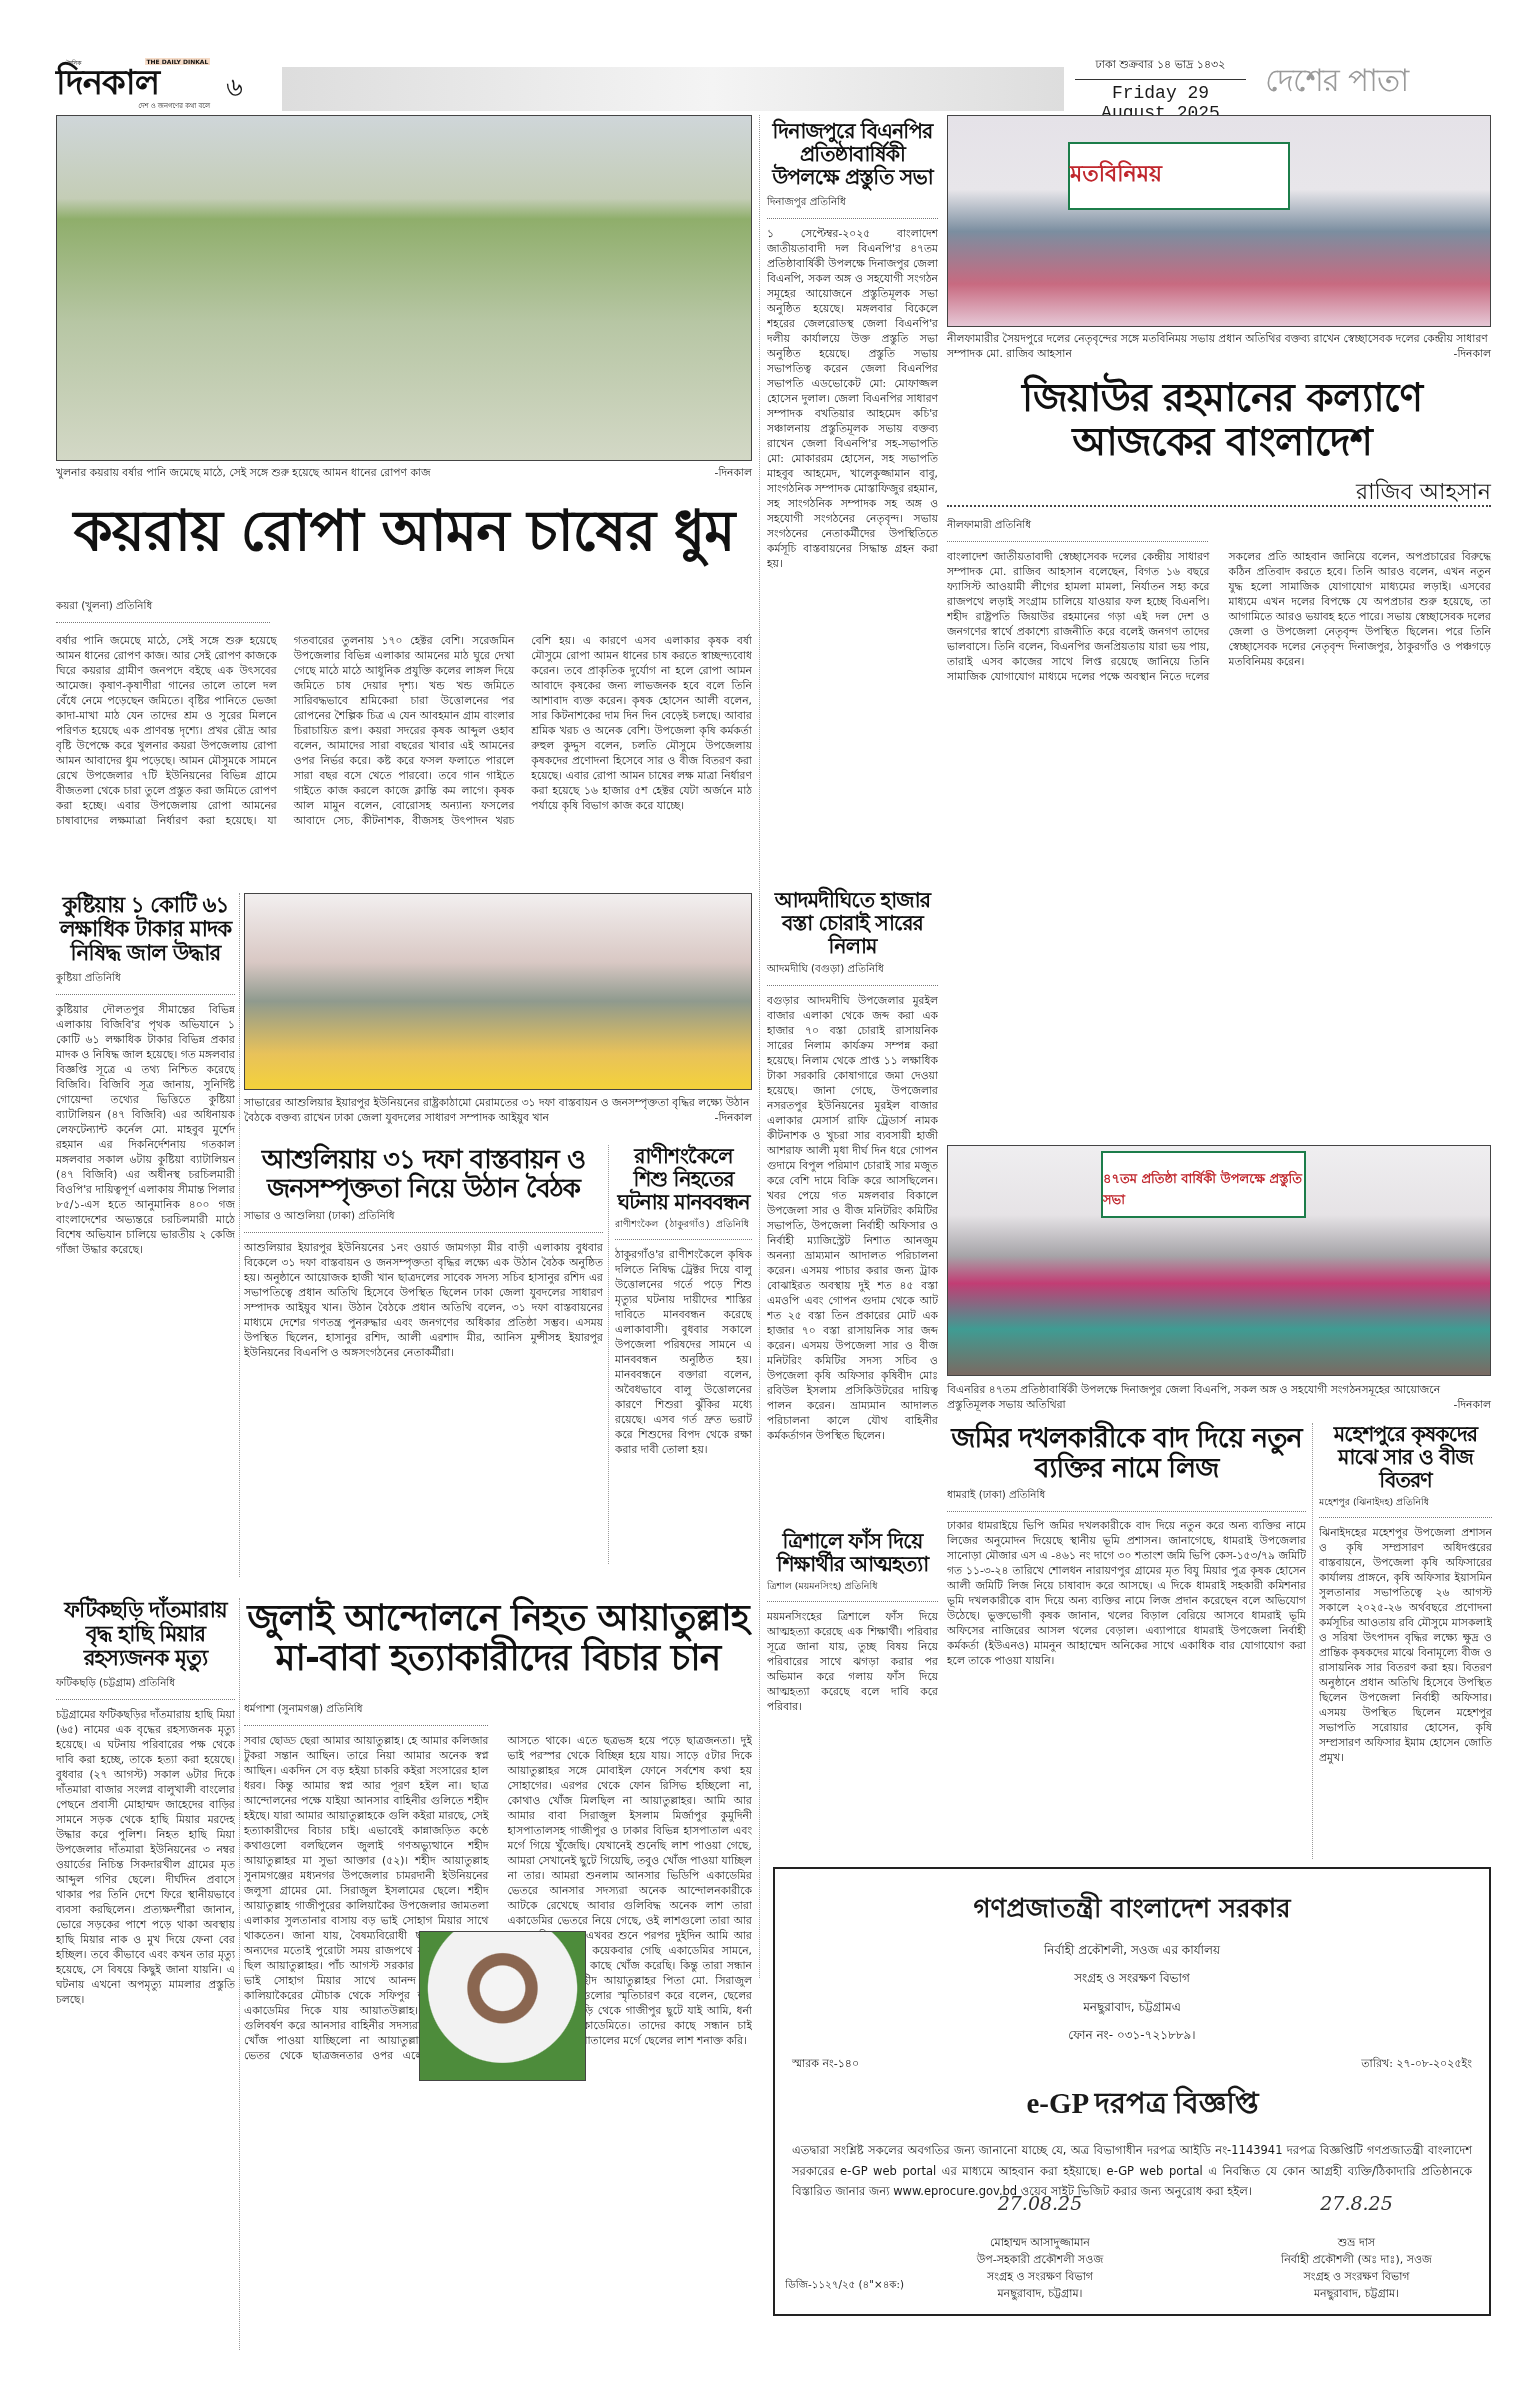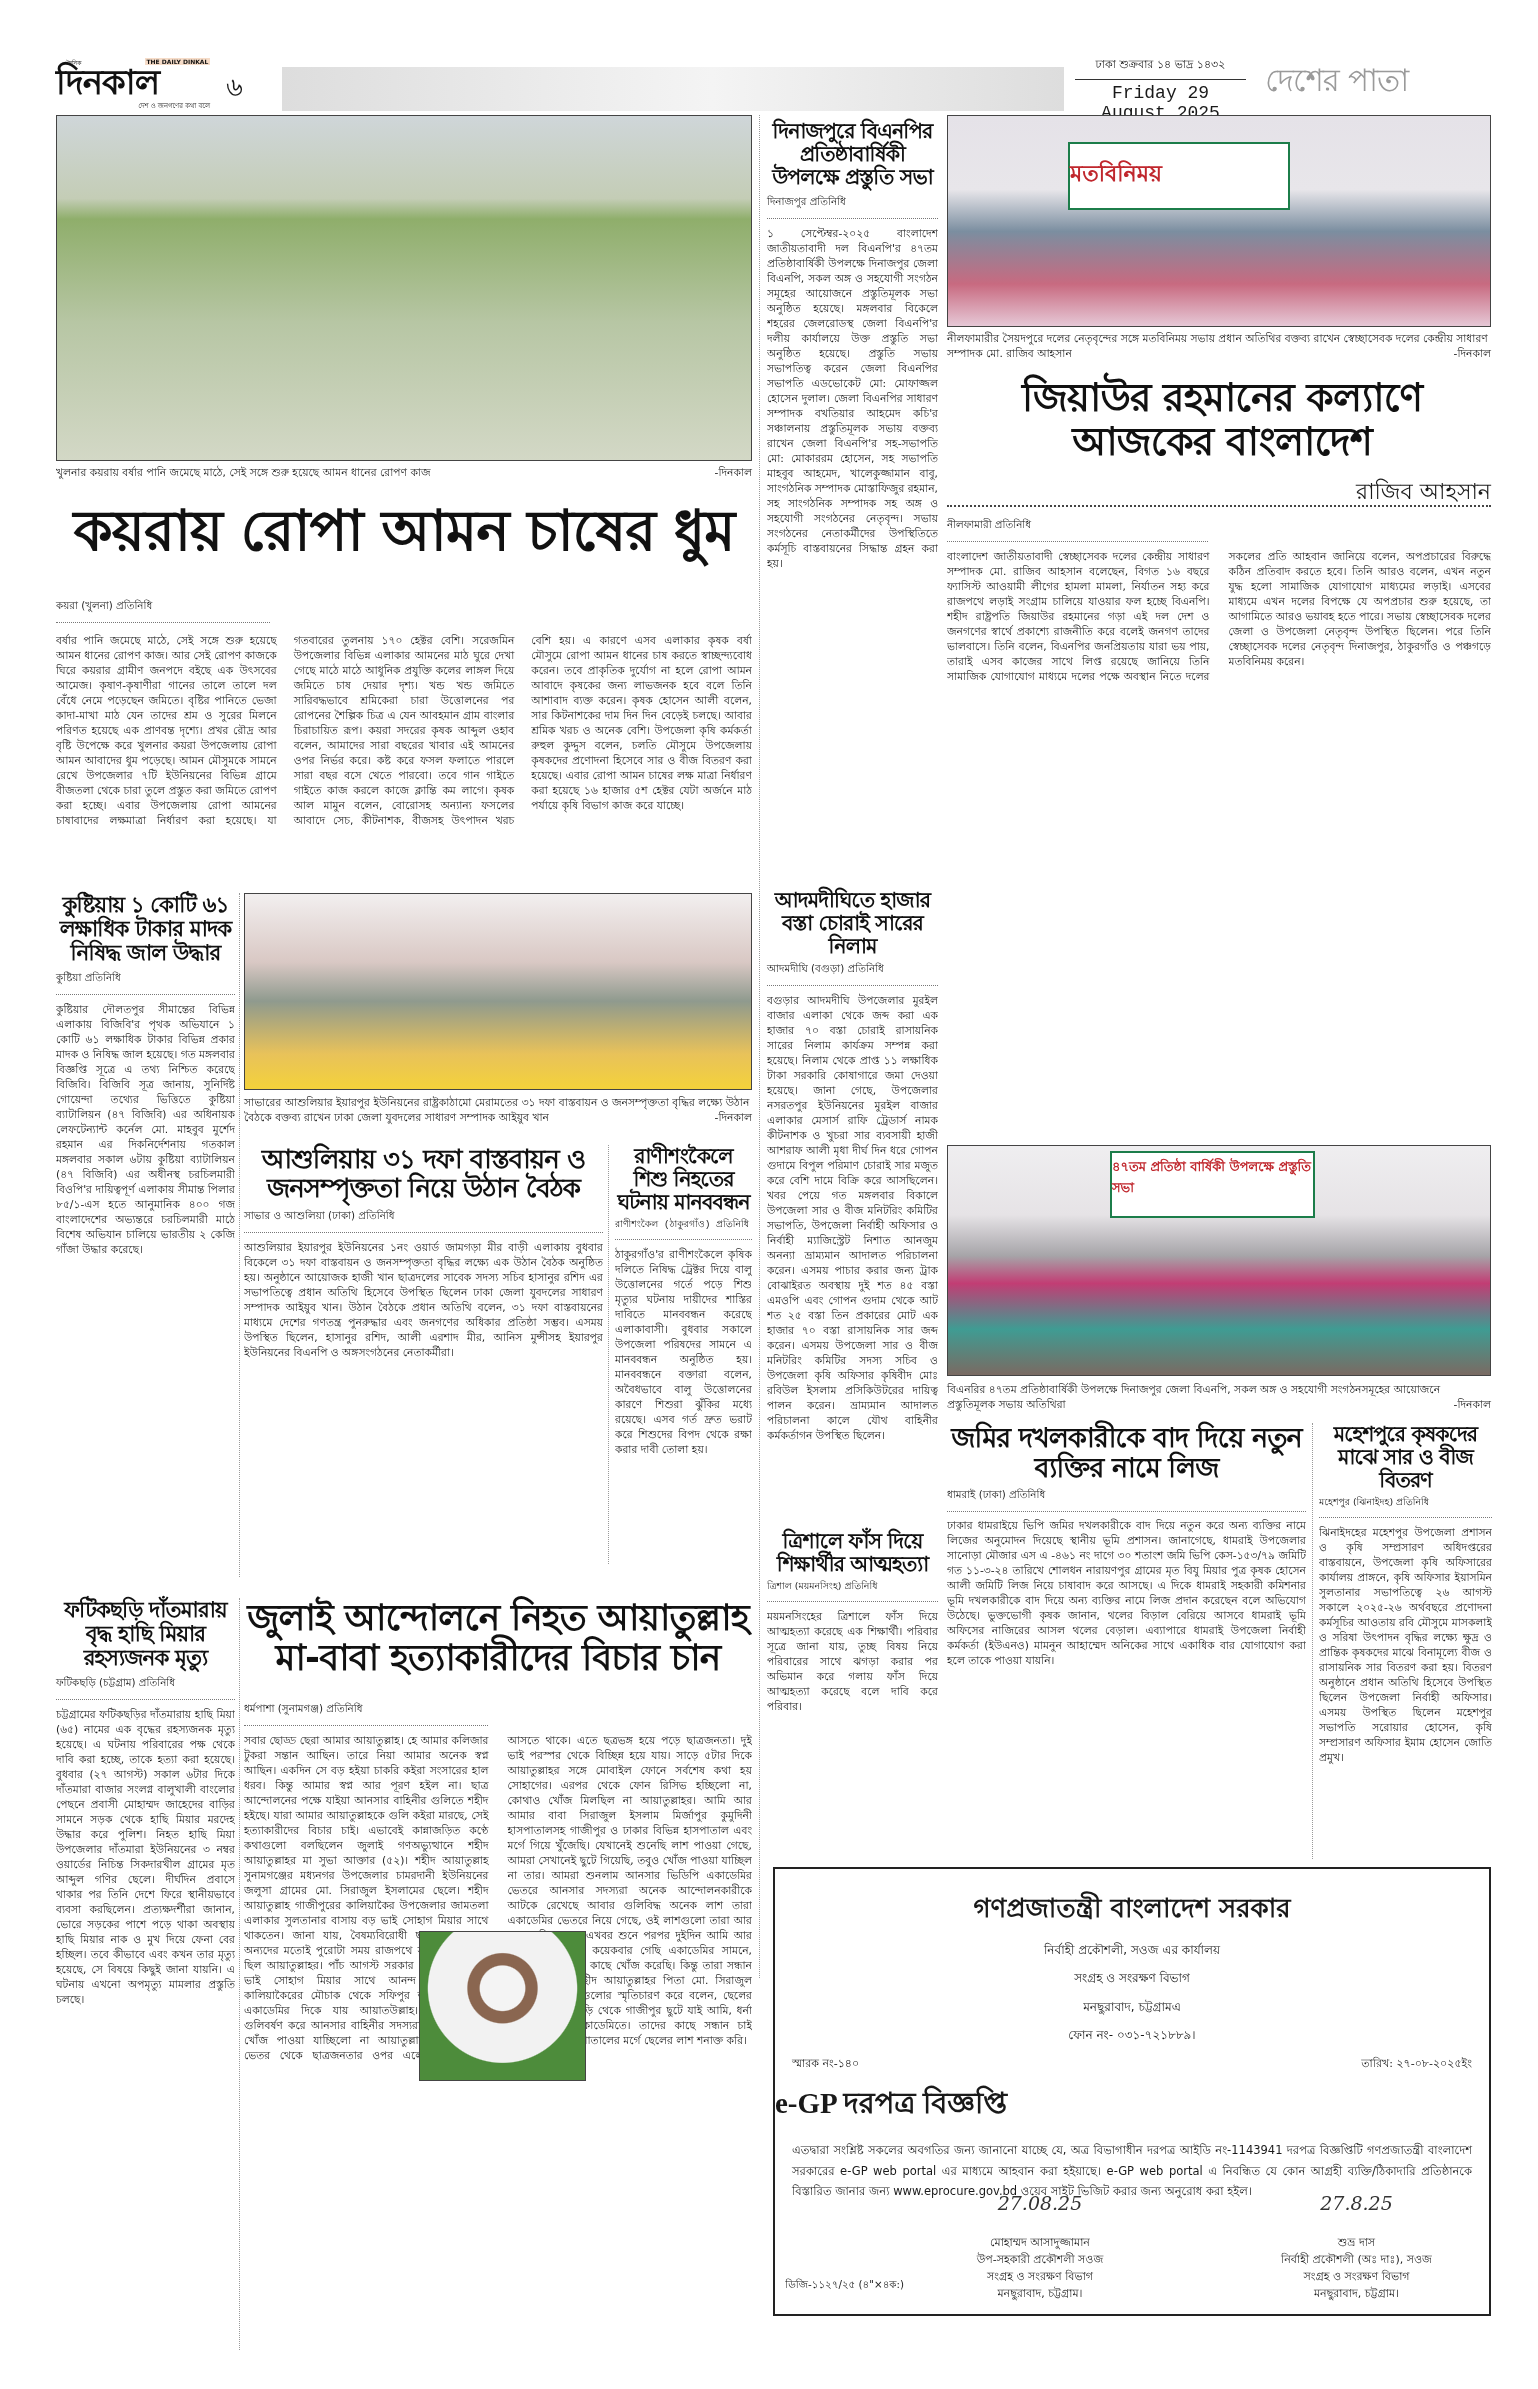--- a/index.html
+++ b/index.html
@@ -23,21 +23,21 @@
   .hl{font-family:"DejaVu Sans",sans-serif;font-weight:bold;color:#111;text-align:center;line-height:1.12;letter-spacing:-0.9px;}
   .byline{font-size:10.3px;color:#222;border-bottom:0.9px dotted #777;padding-bottom:6.8px;margin-bottom:6.8px;}
   .body{font-size:10.7px;line-height:15px;text-align:justify;color:#222;overflow:hidden;}
   .cols2{column-count:2;column-gap:19px;}
   .cols3{column-count:3;column-gap:17px;}
   .vrule{border-left:0.9px dotted #999;}
   .ad{border:2.6px solid #222;background:#fff;}
   .ad .t1{font-size:26px;font-weight:bold;text-align:center;margin-top:19px;}
   .ad .line{font-size:12px;text-align:center;margin-top:8.5px;}
   .ad .memo{display:flex;justify-content:space-between;font-size:11px;padding:0 17px;margin-top:8.5px;}
-  .ad .t2{font-size:29px;font-weight:bold;font-family:"Liberation Serif",serif;margin-top:6.8px;}
+  .ad .t2{font-size:29px;font-weight:bold;text-align:center;font-family:"Liberation Serif",serif;margin-top:6.8px;padding-left:21px;}
   .ad .txt{font-size:11.5px;line-height:20.5px;text-align:justify;padding:0 17px;margin-top:11px;}
   .sig{position:absolute;bottom:12px;text-align:center;font-size:11px;line-height:17px;}
   .sign{font-family:"DejaVu Serif",serif;font-style:italic;font-size:19px;color:#333;height:39px;}
   .adcode{position:absolute;left:10.3px;bottom:20.5px;font-size:10.3px;}
   
   .ph-field{background:linear-gradient(180deg,#cfd6d9 0%,#c4cdb6 24%,#8fae6b 30%,#b7c6a4 60%,#d3d8c6 100%);}
   .ph-meeting{background:linear-gradient(180deg,#e5e2e8 0%,#e8e6ea 35%,#7b8ea0 55%,#c86a80 80%,#e6c8d6 100%);}
   .ph-rally{background:linear-gradient(180deg,#f2efef 0%,#d9c8c4 35%,#8f9a8e 55%,#e8c25a 82%,#f4d23a 100%);}
   .ph-meeting2{background:linear-gradient(180deg,#efeef0 0%,#e6e3e6 30%,#a6a4a8 48%,#c23d74 60%,#3f9c93 80%,#7a6a62 100%);}
   .ph-portrait{background:radial-gradient(circle at 50% 38%,#f4f4f4 0 18%,#8a6650 19% 28%,#f2f2f2 29% 60%,#4d8c3b 61%);}
@@ -118,21 +118,21 @@
   <div class="body" style="height:282px;">ঠাকুরগাঁও'র রাণীশংকৈলে কৃষিক দলিতে নিষিদ্ধ ট্রেক্টর দিয়ে বালু উত্তোলনের গর্তে পড়ে শিশু মৃত্যুর ঘটনায় দায়ীদের শাস্তির দাবিতে মানববন্ধন করেছে এলাকাবাসী। বুধবার সকালে উপজেলা পরিষদের সামনে এ মানববন্ধন অনুষ্ঠিত হয়। মানববন্ধনে বক্তারা বলেন, অবৈধভাবে বালু উত্তোলনের কারণে শিশুরা ঝুঁকির মধ্যে রয়েছে। এসব গর্ত দ্রুত ভরাট করে শিশুদের বিপদ থেকে রক্ষা করার দাবী তোলা হয়।</div>
 </div>
 
 <div class="abs" style="left:767px;top:889px;width:171px;height:632px;">
   <div class="hl" style="font-size:20.5px;">আদমদীঘিতে হাজার বস্তা চোরাই সারের নিলাম</div>
   <div class="byline" style="margin-top:3.4px;">আদমদীঘি (বগুড়া) প্রতিনিধি</div>
   <div class="body" style="height:513px;">বগুড়ার আদমদীঘি উপজেলার মুরইল বাজার এলাকা থেকে জব্দ করা এক হাজার ৭০ বস্তা চোরাই রাসায়নিক সারের নিলাম কার্যক্রম সম্পন্ন করা হয়েছে। নিলাম থেকে প্রাপ্ত ১১ লক্ষাধিক টাকা সরকারি কোষাগারে জমা দেওয়া হয়েছে। জানা গেছে, উপজেলার নসরতপুর ইউনিয়নের মুরইল বাজার এলাকার মেসার্স রাফি ট্রেডার্স নামক কীটনাশক ও খুচরা সার ব্যবসায়ী হাজী আশরাফ আলী মৃধা দীর্ঘ দিন ধরে গোপন গুদামে বিপুল পরিমাণ চোরাই সার মজুত করে বেশি দামে বিক্রি করে আসছিলেন। খবর পেয়ে গত মঙ্গলবার বিকালে উপজেলা সার ও বীজ মনিটরিং কমিটির সভাপতি, উপজেলা নির্বাহী অফিসার ও নির্বাহী ম্যাজিস্ট্রেট নিশাত আনজুম অনন্যা ভ্রাম্যমান আদালত পরিচালনা করেন। এসময় পাচার করার জন্য ট্রাক বোঝাইরত অবস্থায় দুই শত ৪৫ বস্তা এমওপি এবং গোপন গুদাম থেকে আট শত ২৫ বস্তা তিন প্রকারের মোট এক হাজার ৭০ বস্তা রাসায়নিক সার জব্দ করেন। এসময় উপজেলা সার ও বীজ মনিটরিং কমিটির সদস্য সচিব ও উপজেলা কৃষি অফিসার কৃষিবীদ মোঃ রবিউল ইসলাম প্রসিকিউটরের দায়িত্ব পালন করেন। ভ্রাম্যমান আদালত পরিচালনা কালে যৌথ বাহিনীর কর্মকর্তাগন উপস্থিত ছিলেন।</div>
 </div>
 
 <div class="abs photo ph-meeting2" style="left:947px;top:1145px;width:544px;height:231px;">
-  <div class="banner" style="left:162px;top:5.1px;width:205px;height:67px;font-size:13px;padding-top:4px;">৪৭তম প্রতিষ্ঠা বার্ষিকী উপলক্ষে প্রস্তুতি সভা</div>
+  <div class="banner" style="left:153px;top:5.1px;width:205px;height:67px;font-size:13px;padding-top:16px;">৪৭তম প্রতিষ্ঠা বার্ষিকী উপলক্ষে প্রস্তুতি সভা</div>
 </div>
 <div class="abs cap" style="left:947px;top:1383px;width:544px;">
   <span>বিএনরির ৪৭তম প্রতিষ্ঠাবার্ষিকী উপলক্ষে দিনাজপুর জেলা বিএনপি, সকল অঙ্গ ও সহযোগী সংগঠনসমূহের আয়োজনে প্রস্তুতিমূলক সভায় অতিথিরা</span>
   <span class="credit">-দিনকাল</span>
 </div>
 
 <div class="abs" style="left:947px;top:1423px;width:359px;height:436px;">
   <div class="hl" style="font-size:27px;">জমির দখলকারীকে বাদ দিয়ে নতুন ব্যক্তির নামে লিজ</div>
   <div class="byline" style="margin-top:3.4px;">ধামরাই (ঢাকা) প্রতিনিধি</div>
   <div class="body" style="height:325px;">ঢাকার ধামরাইয়ে ভিপি জমির দখলকারীকে বাদ দিয়ে নতুন করে অন্য ব্যক্তির নামে লিজের অনুমোদন দিয়েছে স্থানীয় ভূমি প্রশাসন। জানাগেছে, ধামরাই উপজেলার সানোড়া মৌজার এস এ -৪৬১ নং দাগে ৩০ শতাংশ জমি ভিপি কেস-১৫৩/৭৯ জমিটি গত ১১-৩-২৪ তারিখে শোলধন নারায়ণপুর গ্রামের মৃত বিযু মিয়ার পুত্র কৃষক হোসেন আলী জমিটি লিজ নিয়ে চাষাবাদ করে আসছে। এ দিকে ধামরাই সহকারী কমিশনার ভূমি দখলকারীকে বাদ দিয়ে অন্য ব্যক্তির নামে লিজ প্রদান করেছেন বলে অভিযোগ উঠেছে। ভুক্তভোগী কৃষক জানান, থলের বিড়াল বেরিয়ে আসবে ধামরাই ভূমি অফিসের নাজিরের আসল থলের বেড়াল। এব্যাপারে ধামরাই উপজেলা নির্বাহী কর্মকর্তা (ইউএনও) মামনুন আহাম্মেদ অনিকের সাথে একাধিক বার যোগাযোগ করা হলে তাকে পাওয়া যায়নি।</div>

